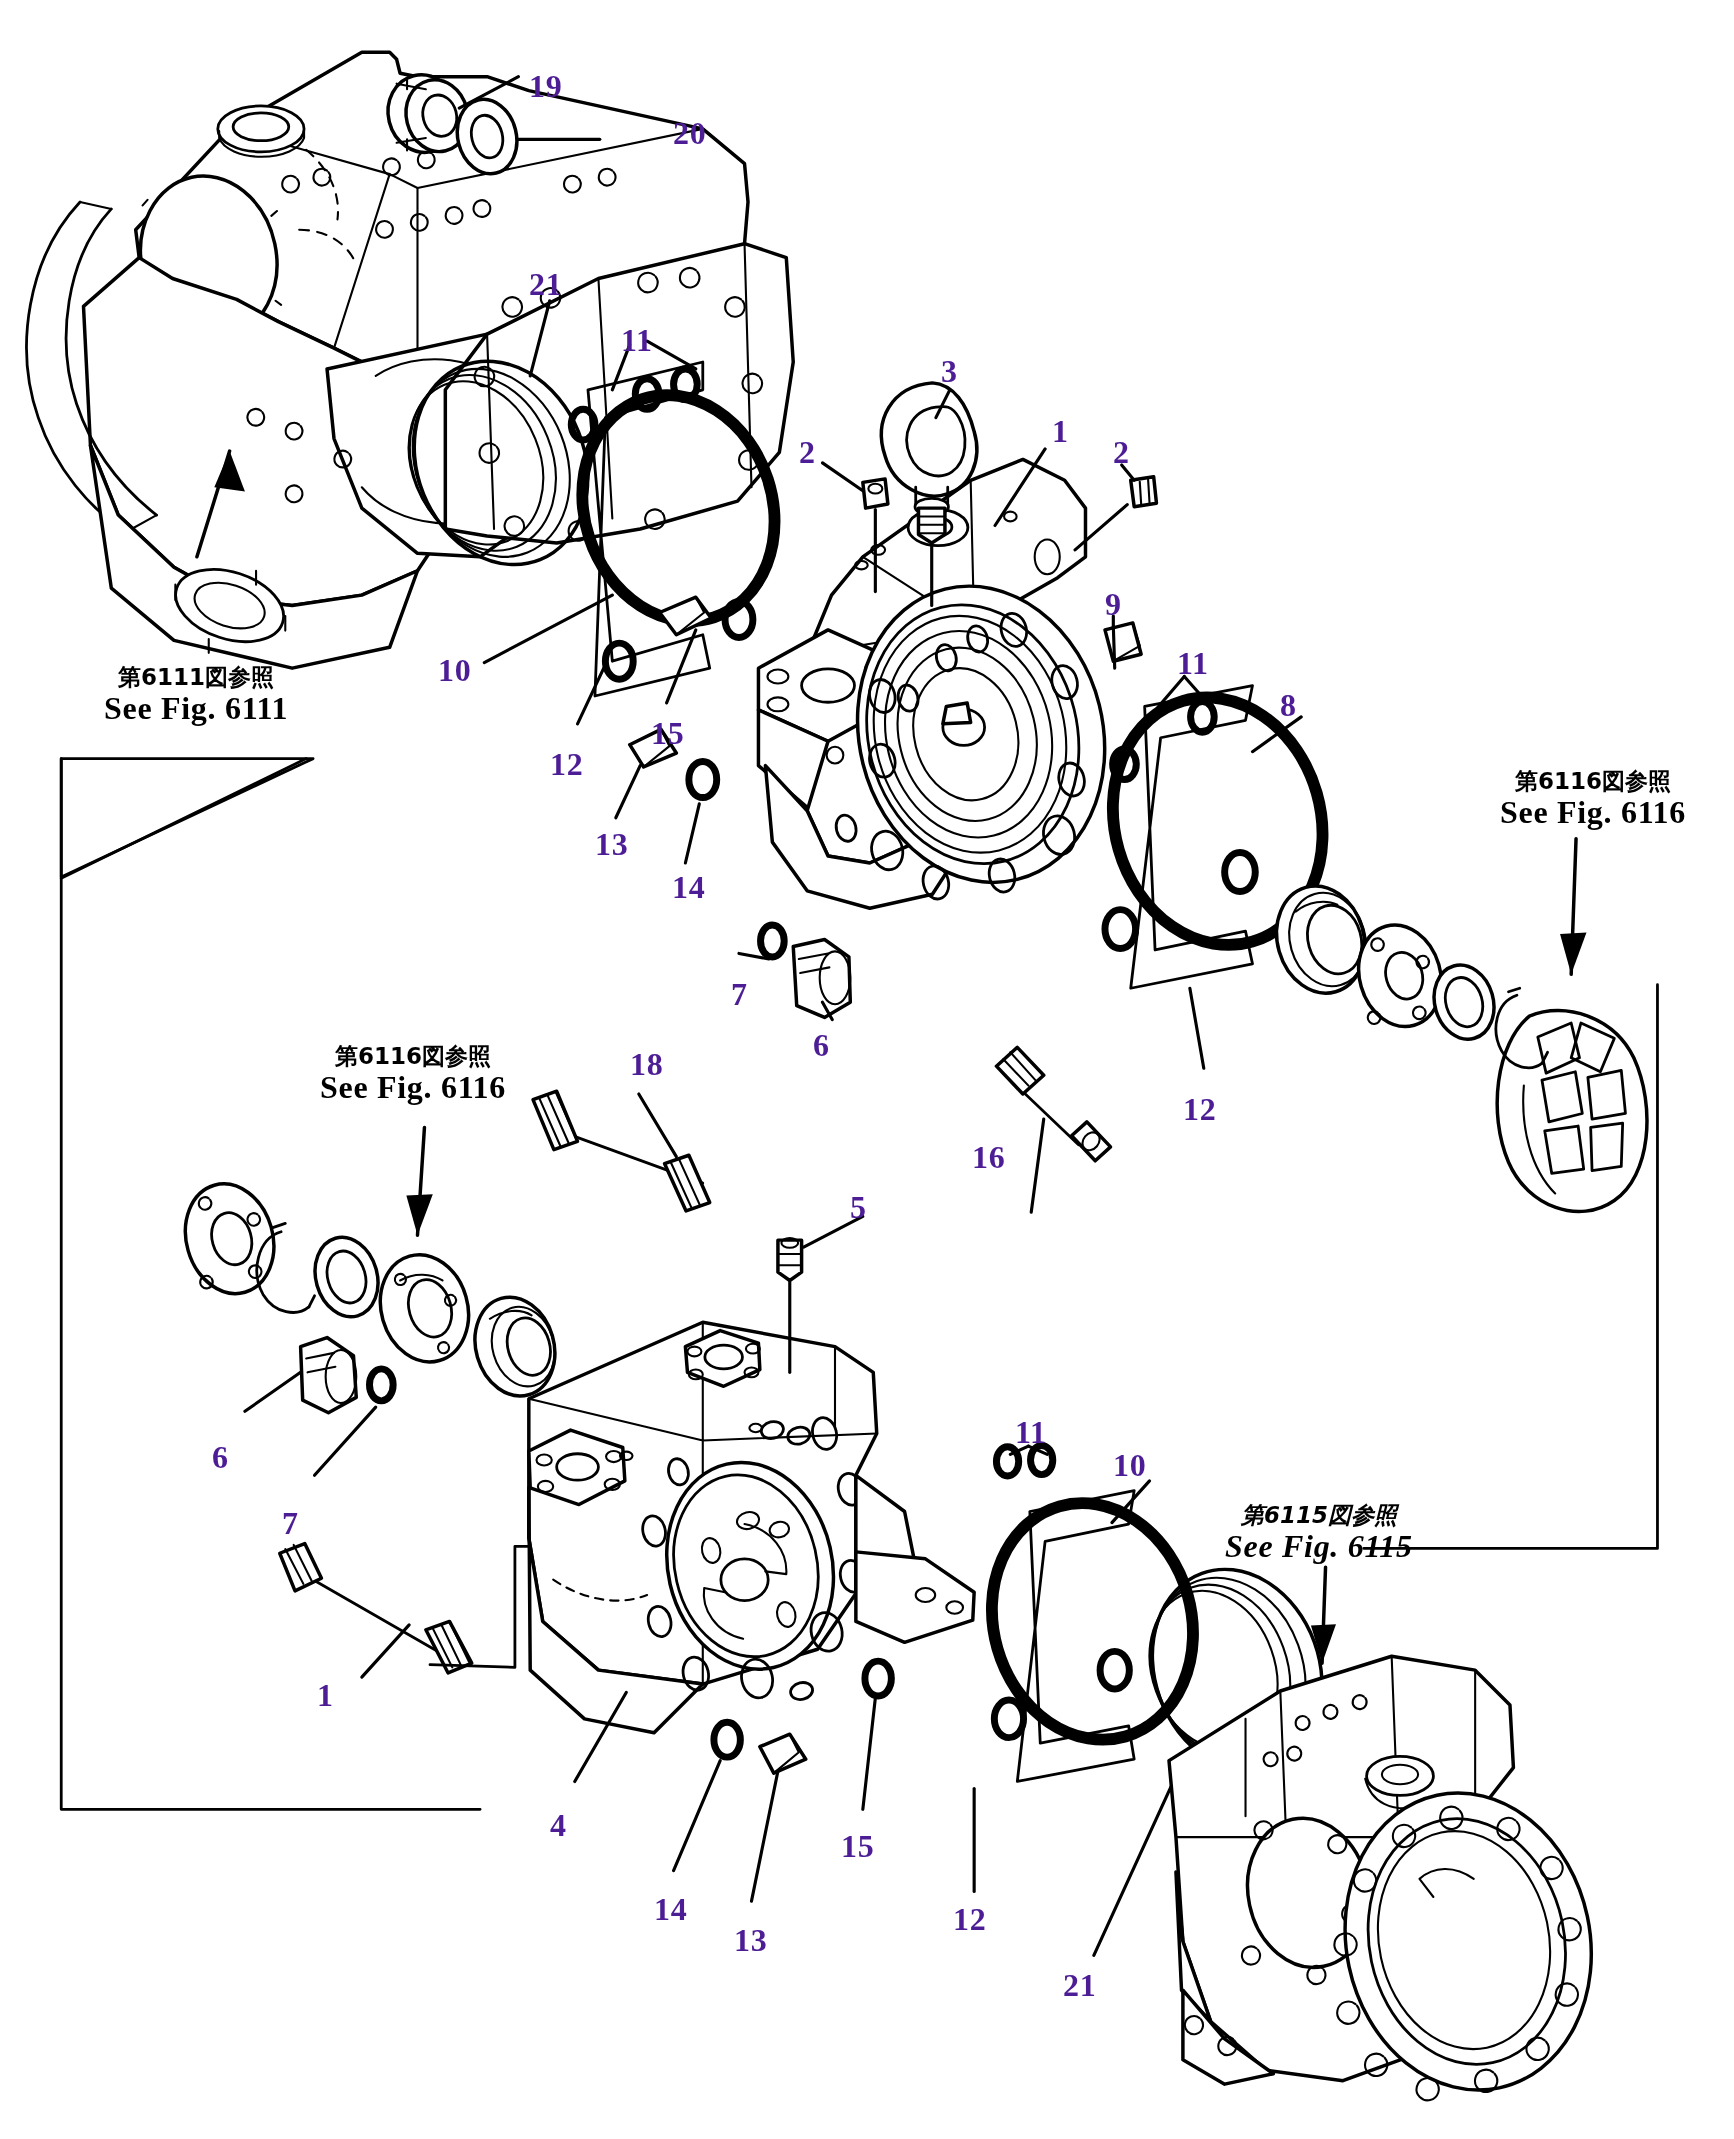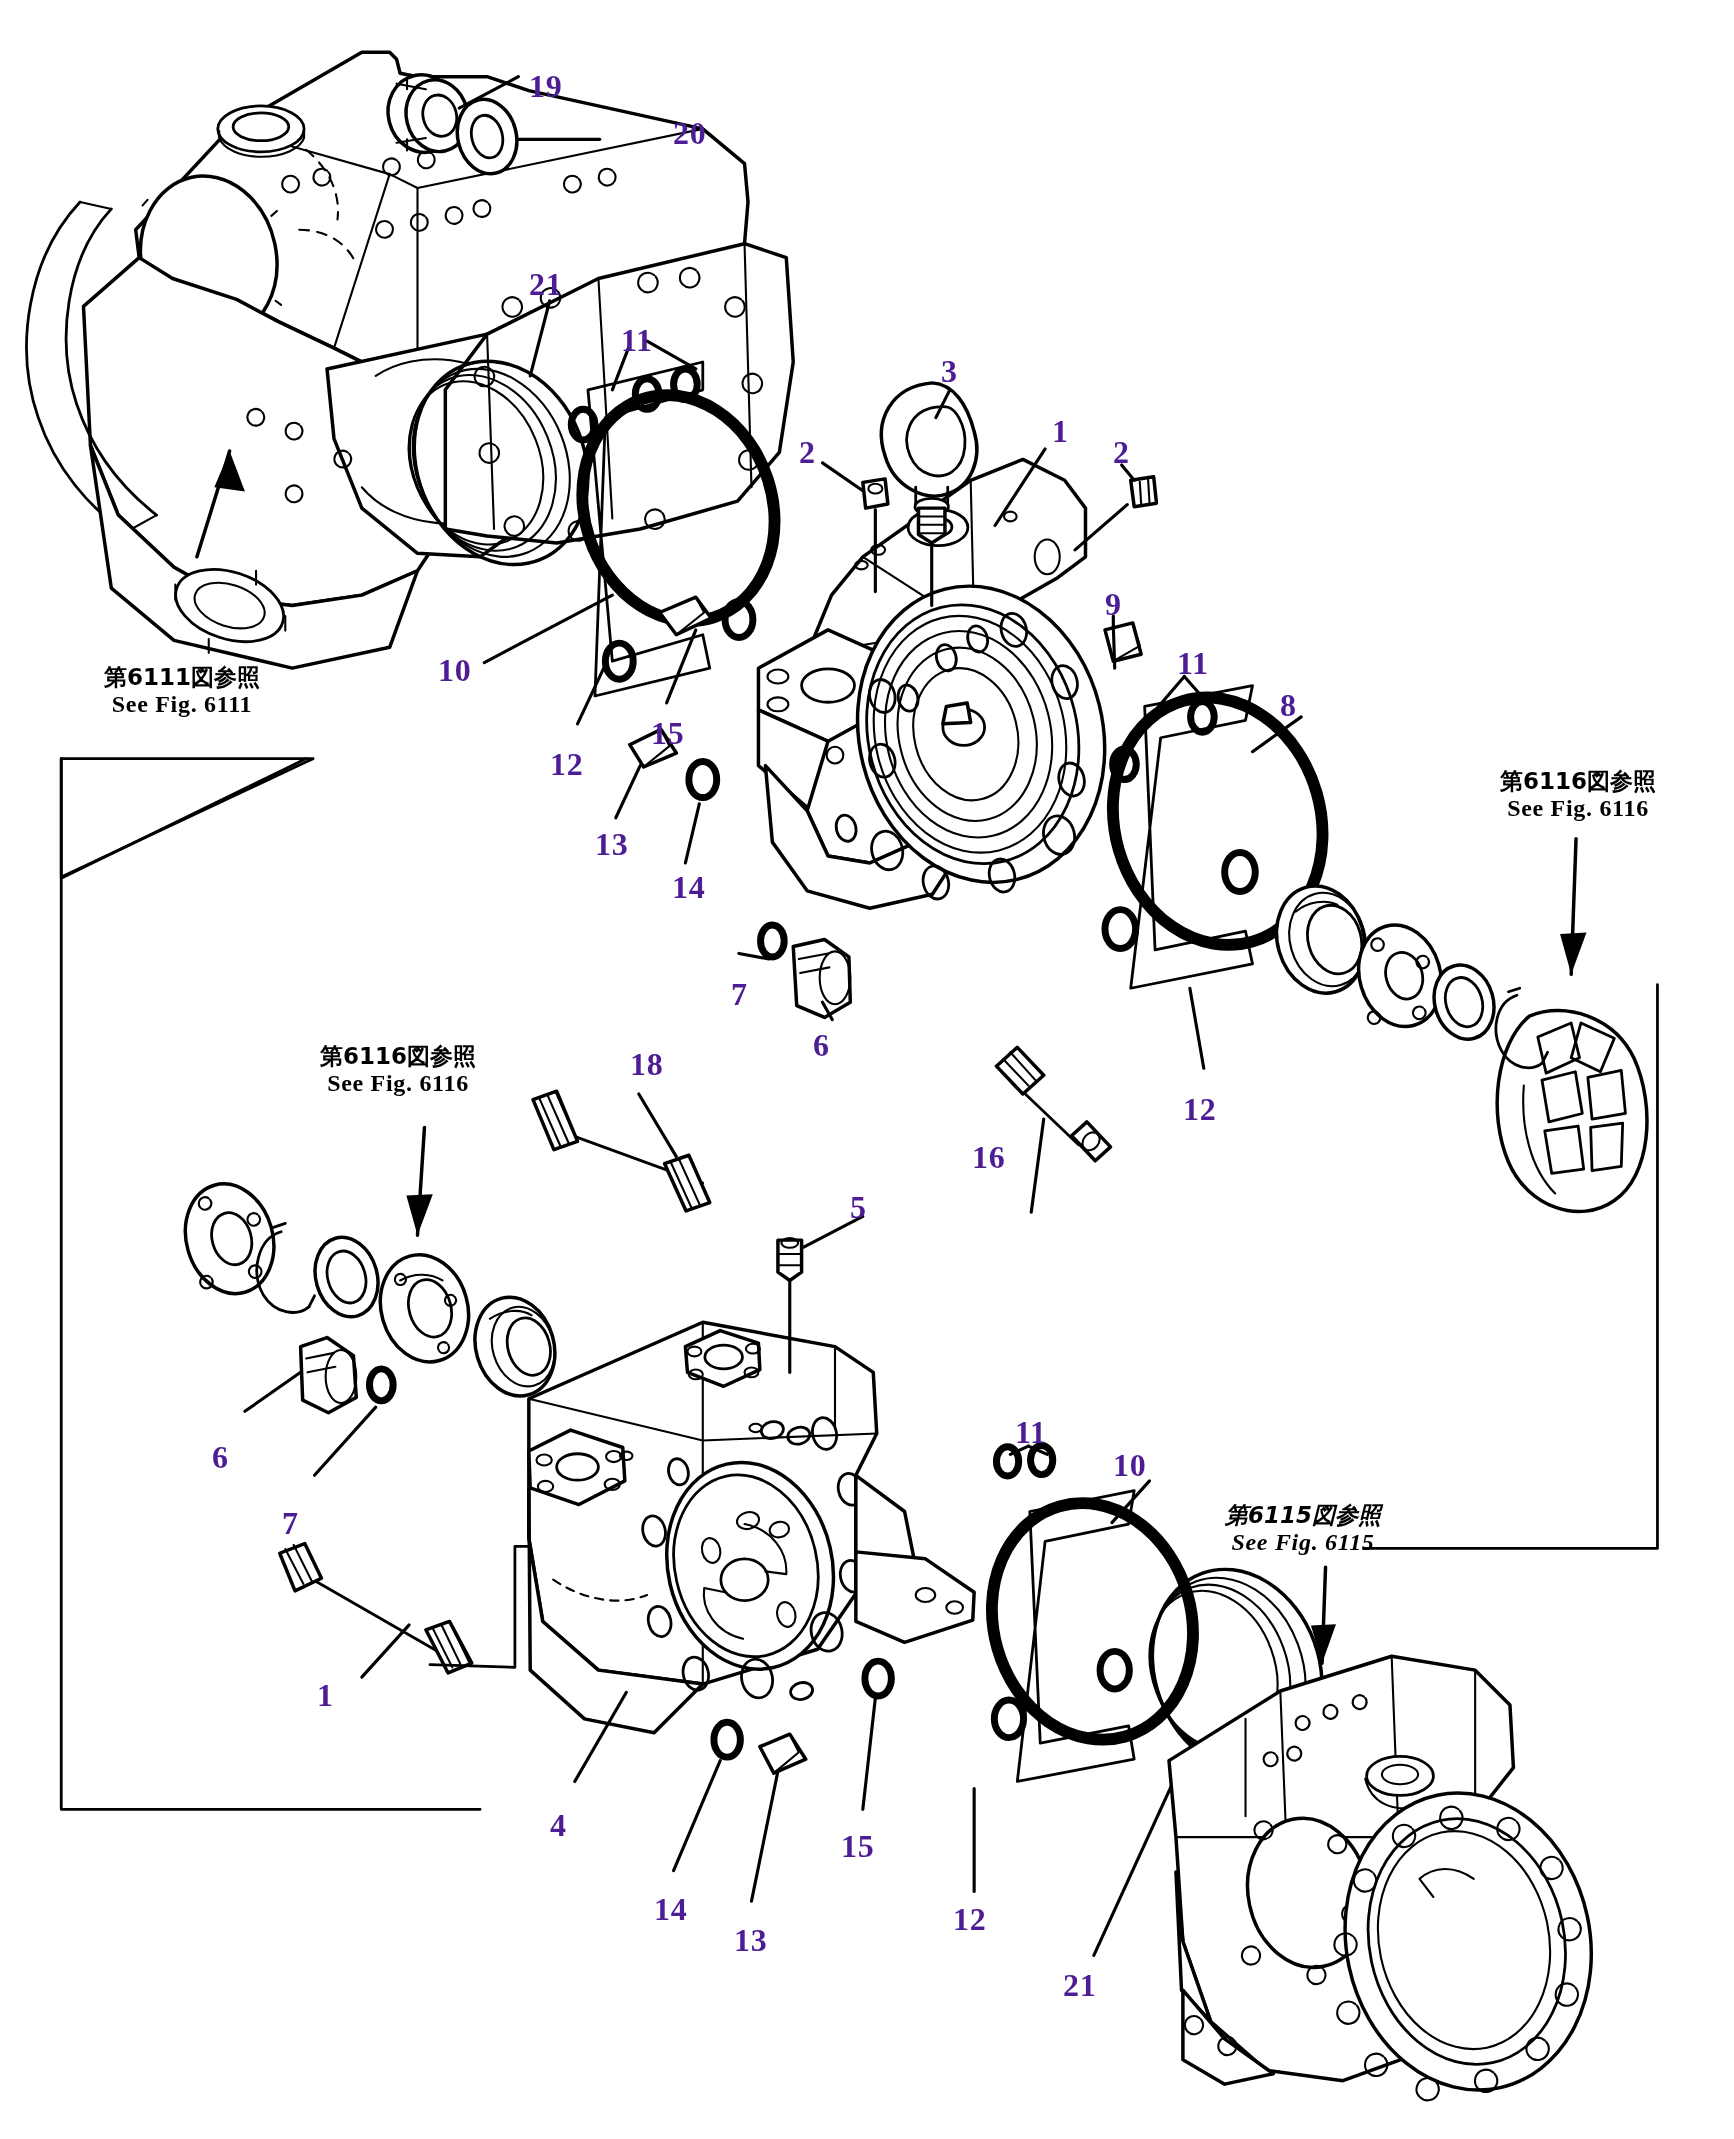--- a/index.html
+++ b/index.html
@@ -27,21 +27,21 @@
   }
   .figref .jp{
     display:block;
     font-size:23px;
     font-weight:700;
     letter-spacing:0px;
   }
   .figref .en{
     display:block;
     font-family:"Liberation Serif",serif;
-    font-size:24px;
+    font-size:32px;
     font-weight:700;
     letter-spacing:0.7px;
   }
 </style>
 </head>
 <body>
 
 <div id="sheet">
 
   <svg id="art" viewBox="0 0 2492 3075" xmlns="http://www.w3.org/2000/svg">

